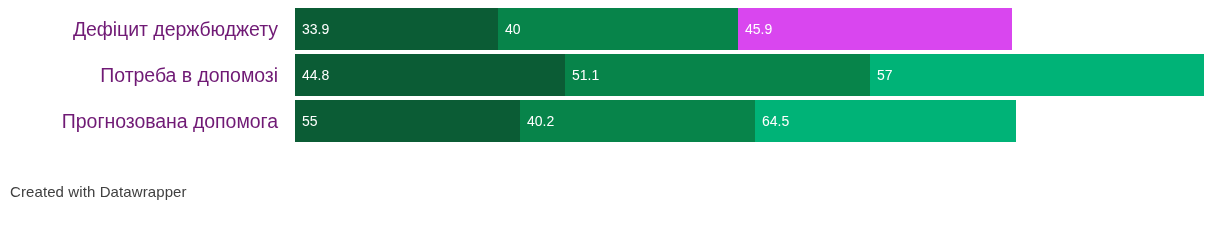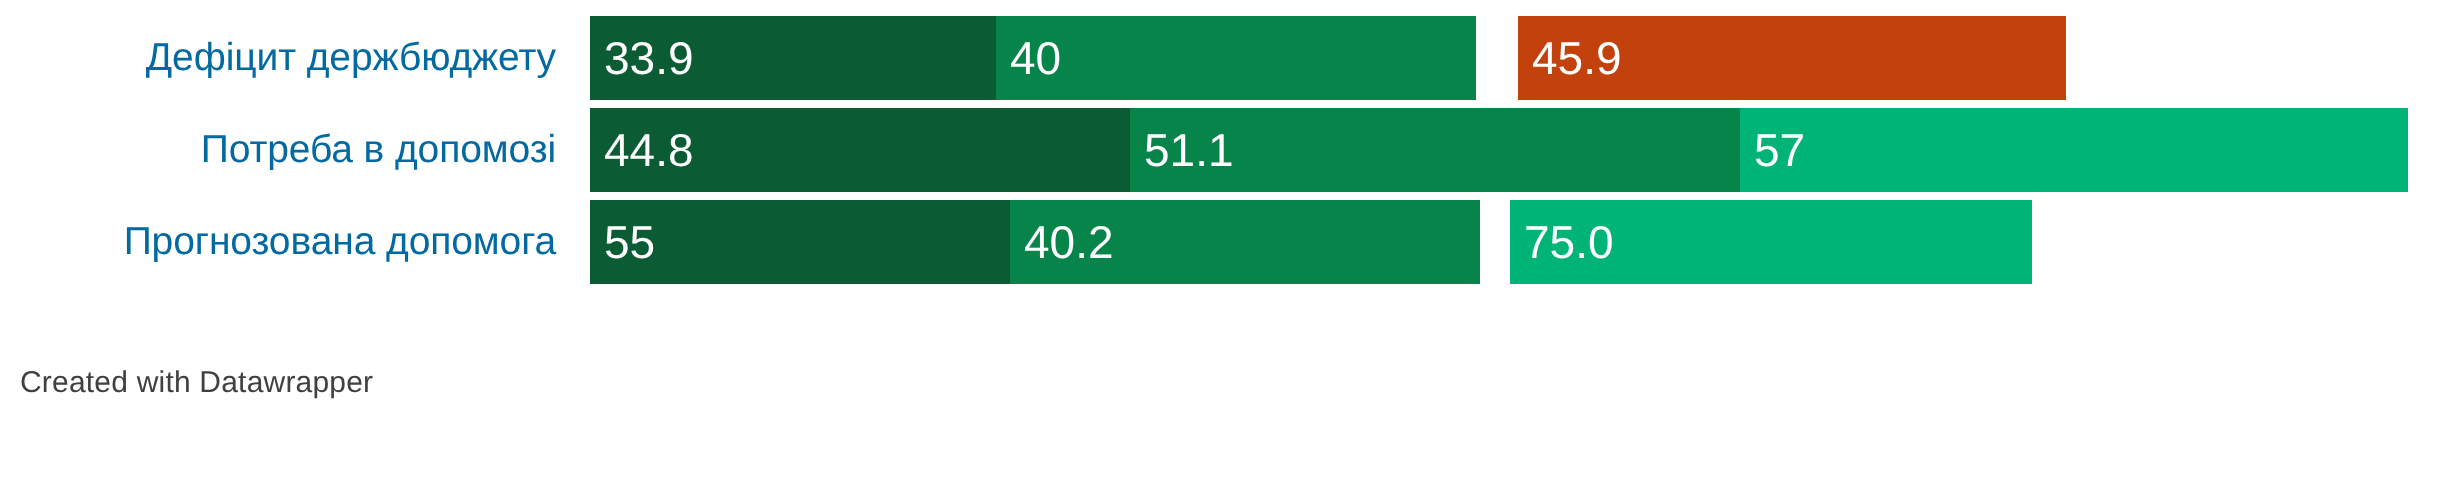--- a/index.html
+++ b/index.html
@@ -40,21 +40,21 @@
 
   .row-label {
     position: absolute;
     left: 0;
     top: 0;
     width: 278px;
     height: 42px;
     line-height: 42px;
     text-align: right;
     font-size: 19.5px;
-    color: #0369a1;
+    color: #701a75;
     white-space: nowrap;
     letter-spacing: -0.05px;
   }
 
   .bar-track {
     position: absolute;
     left: 295px;
     top: 0;
     height: 42px;
   }
@@ -65,21 +65,21 @@
     height: 42px;
     box-sizing: border-box;
   }
 
   .seg-value {
     position: absolute;
     left: 7px;
     top: 0;
     height: 42px;
     line-height: 42px;
-    font-size: 23px;
+    font-size: 14px;
     color: #ffffff;
     white-space: nowrap;
     text-align: center;
   }
 
   .chart-footer {
     position: absolute;
     left: 10px;
     top: 183px;
     font-size: 15px;
@@ -97,21 +97,21 @@
 
     <div class="bar-row" style="top:8px;">
       <div class="row-label">Дефіцит держбюджету</div>
       <div class="bar-track" style="width:717px;">
         <div class="bar-seg" style="left:0px;width:203px;background:#0b5c35;">
           <span class="seg-value">33.9</span>
         </div>
         <div class="bar-seg" style="left:203px;width:240px;background:#07844a;">
           <span class="seg-value">40</span>
         </div>
-        <div class="bar-seg" style="left:464px;width:274px;background:#c2410c;padding-left:48px;">
+        <div class="bar-seg" style="left:443px;width:274px;background:#d946ef;padding-left:48px;">
           <span class="seg-value">45.9</span>
         </div>
       </div>
     </div>
 
     <div class="bar-row" style="top:54px;padding-left:40px;">
       <div class="row-label">Потреба в допомозі</div>
       <div class="bar-track" style="width:916px;">
         <div class="bar-seg" style="left:0px;width:270px;background:#0b5c35;">
           <span class="seg-value">44.8</span>
@@ -124,25 +124,25 @@
         </div>
       </div>
     </div>
 
     <div class="bar-row" style="top:100px;padding-left:24px;">
       <div class="row-label">Прогнозована допомога</div>
       <div class="bar-track" style="width:721px;">
         <div class="bar-seg" style="left:0px;width:225px;background:#0b5c35;">
           <span class="seg-value">55</span>
         </div>
-        <div class="bar-seg" style="left:210px;width:235px;background:#07844a;">
+        <div class="bar-seg" style="left:225px;width:235px;background:#07844a;">
           <span class="seg-value">40.2</span>
         </div>
         <div class="bar-seg" style="left:460px;width:261px;background:#00b377;">
-          <span class="seg-value">75.0</span>
+          <span class="seg-value">64.5</span>
         </div>
       </div>
     </div>
 
   </div>
 
   <div class="chart-footer">Created with Datawrapper</div>
 
 </div>
 

